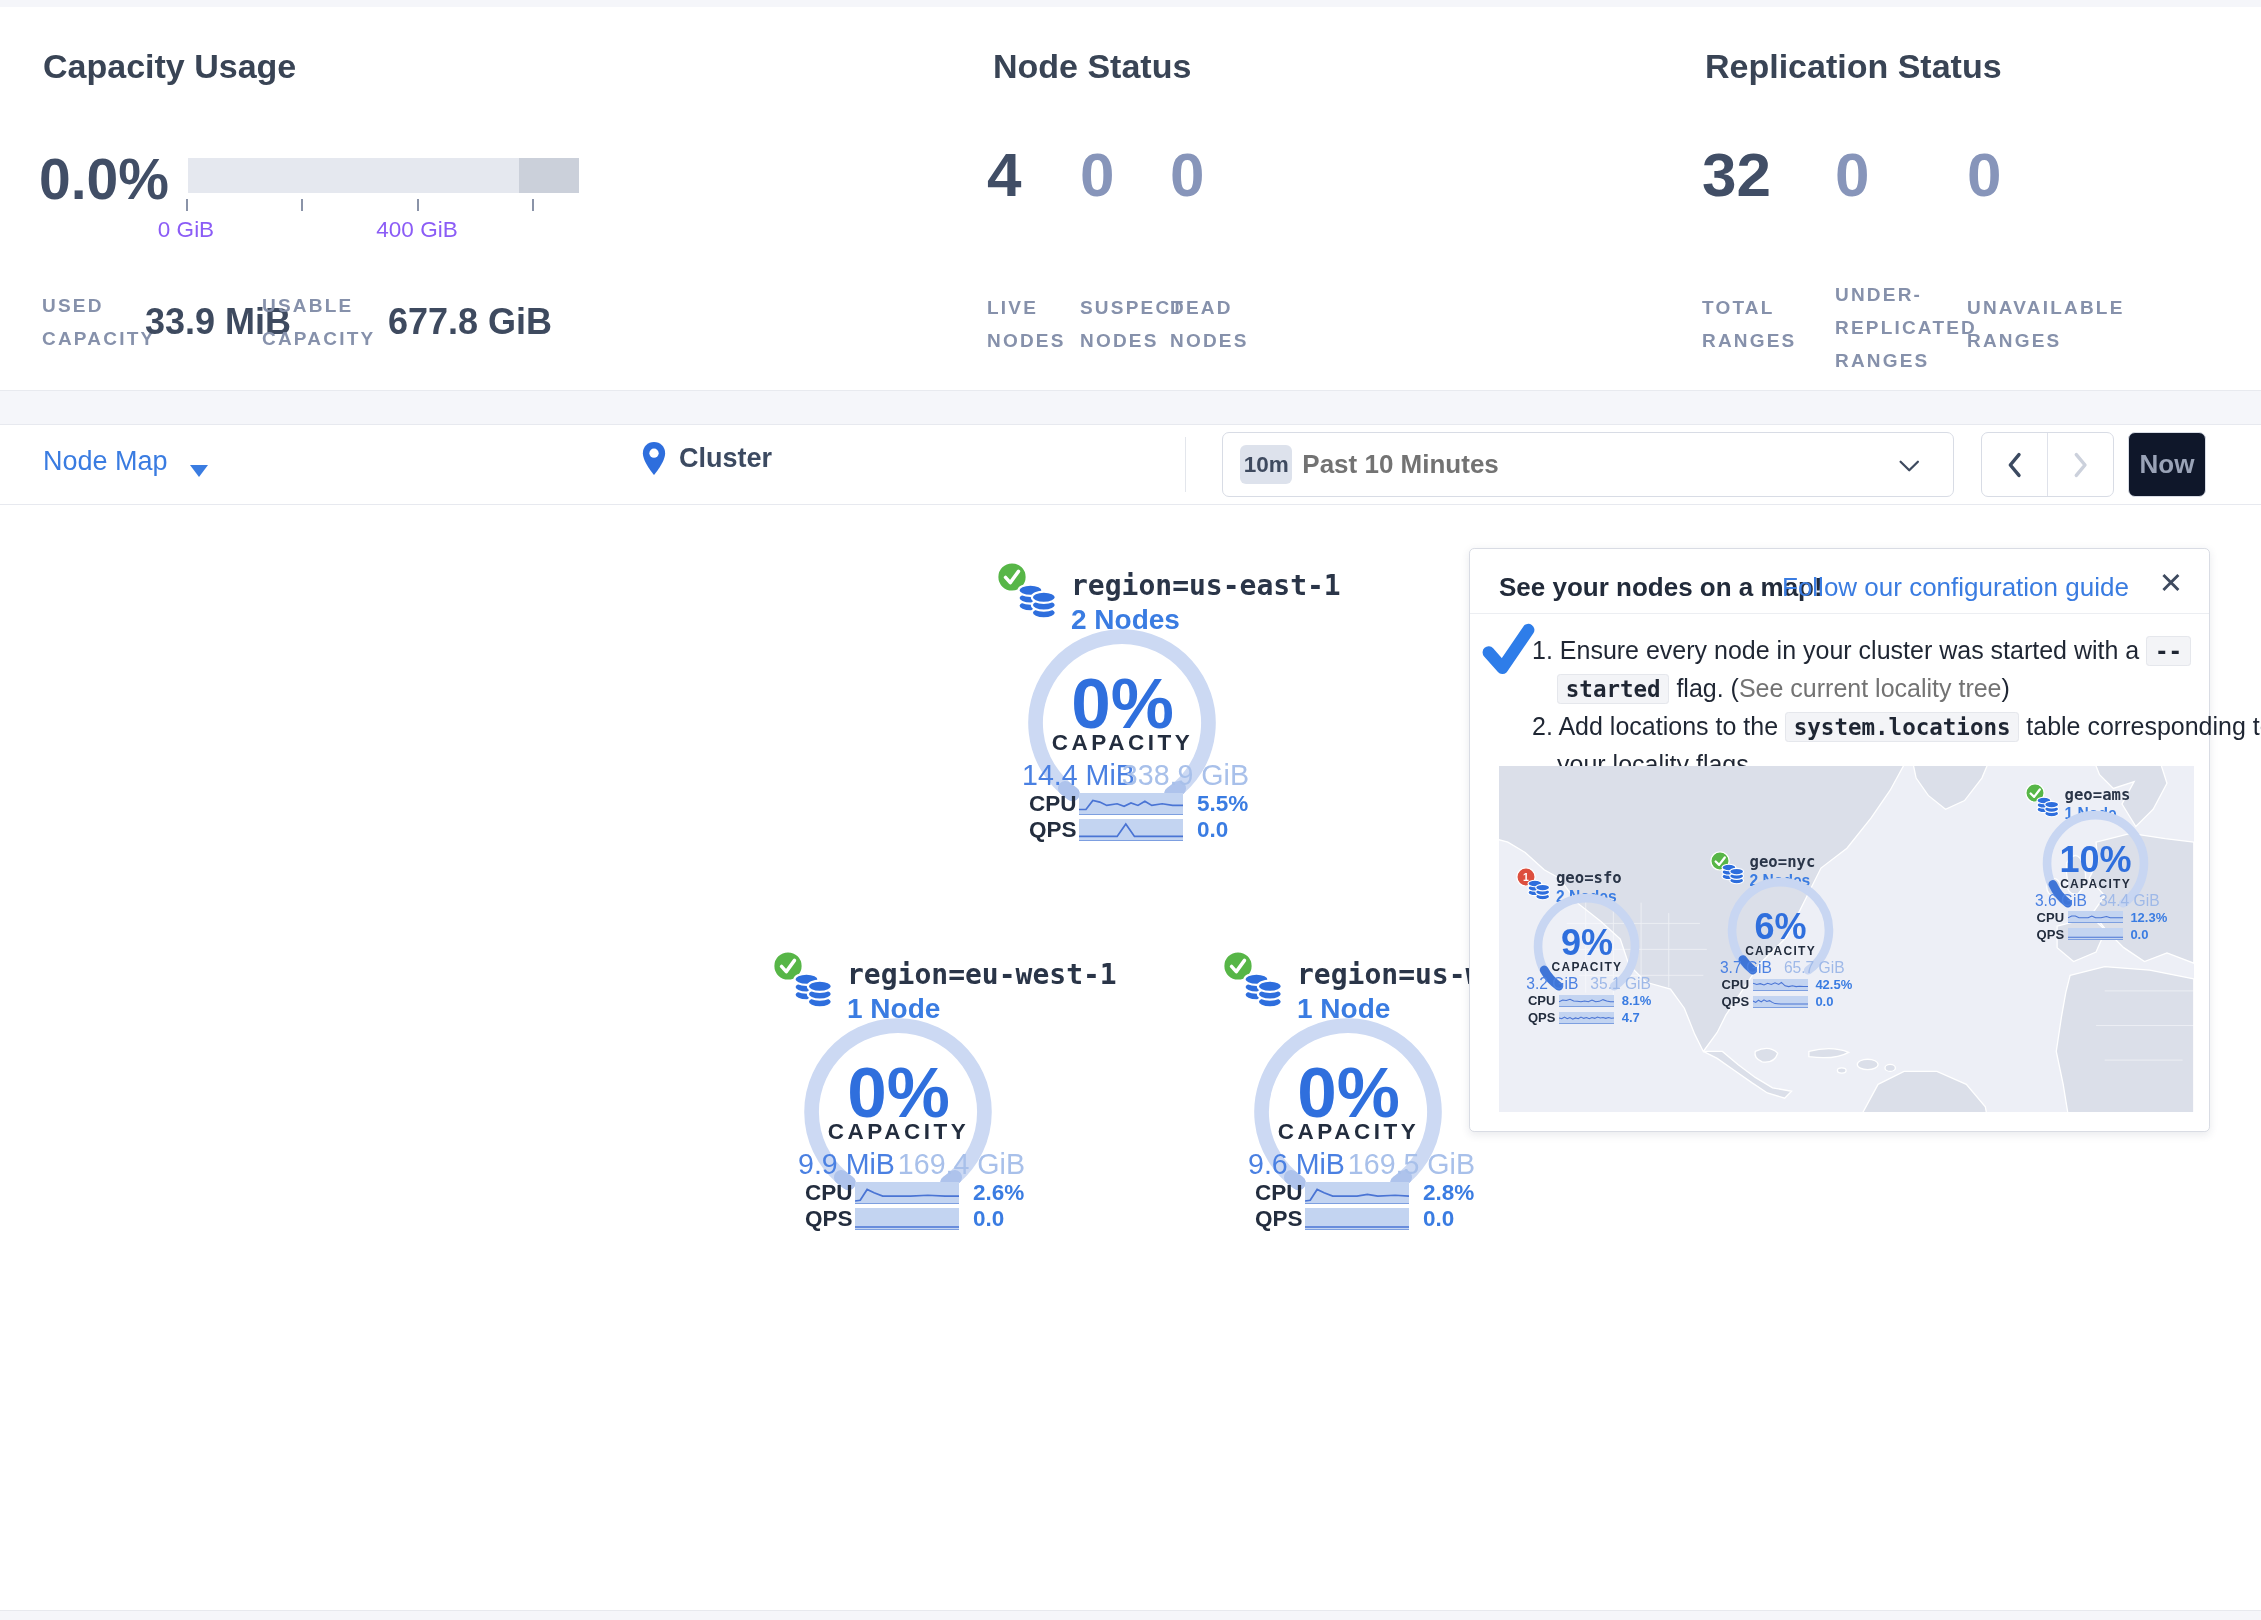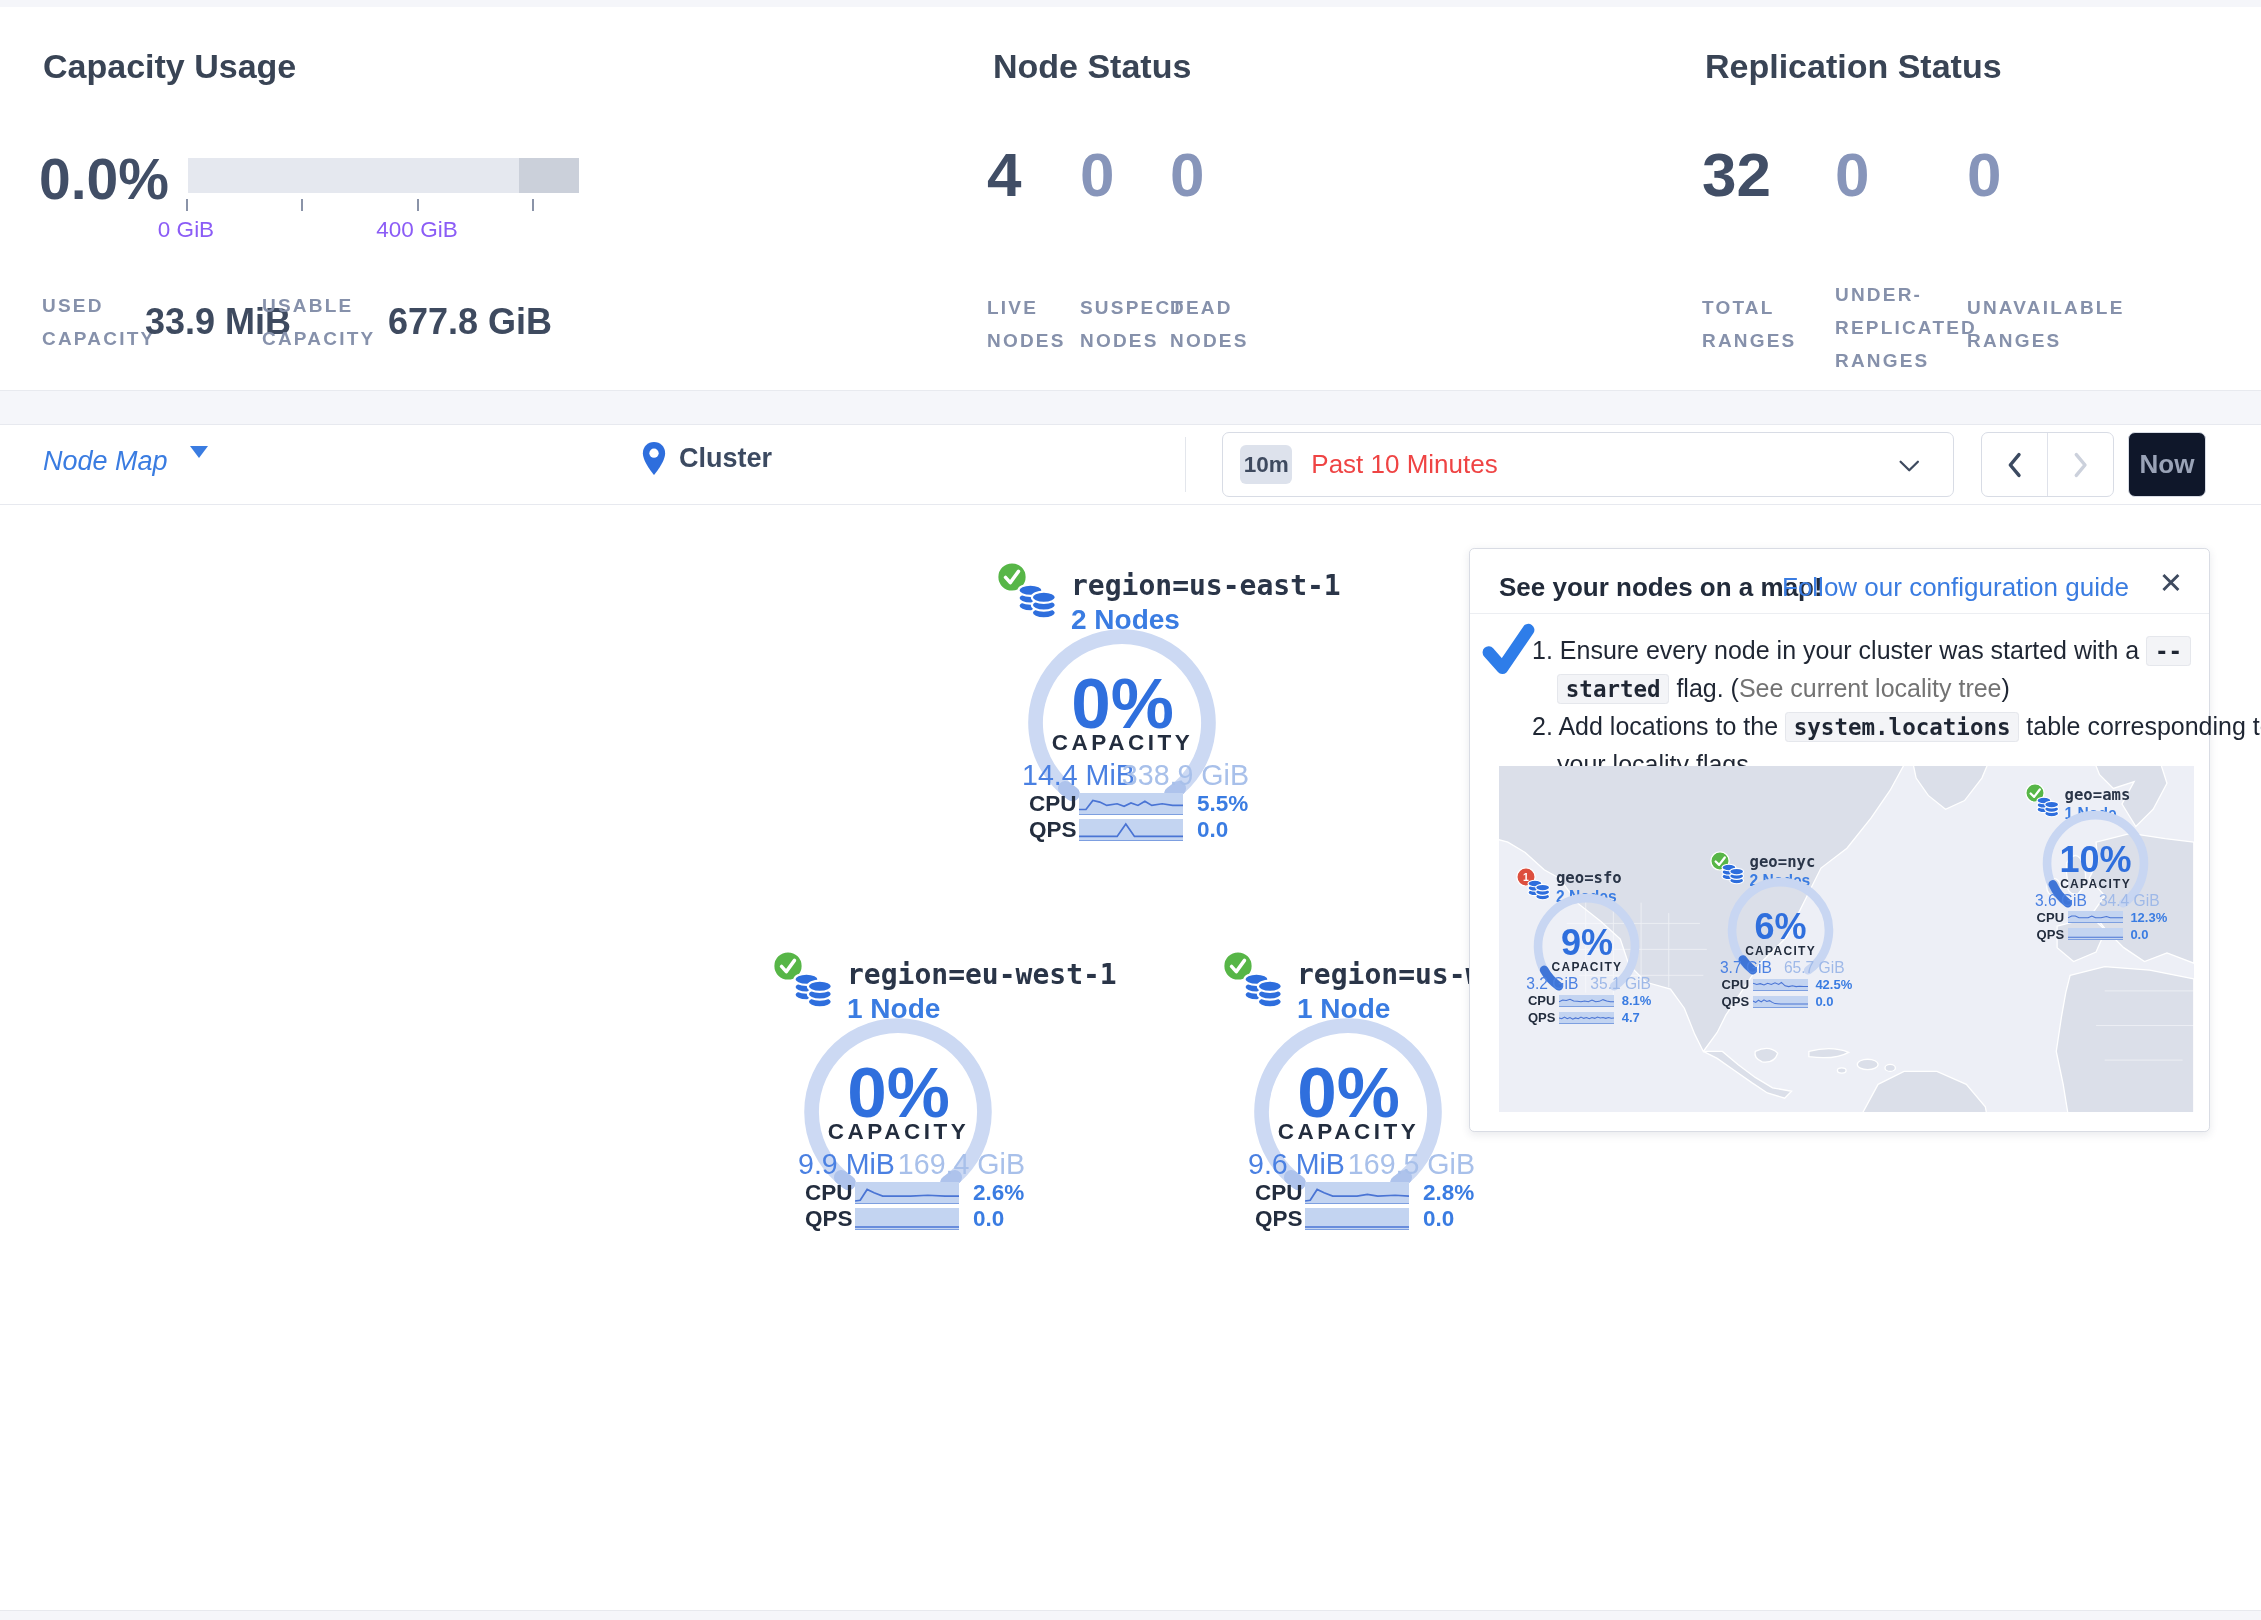--- a/index.html
+++ b/index.html
@@ -16,30 +16,30 @@
   .stat-value { position:absolute; font-size:36px; font-weight:600; color:#3e4a5f; }
 
   .cap-pct { position:absolute; left:39px; top:139px; font-size:57px; font-weight:700; color:#414e66; }
   .cap-bar { position:absolute; left:188px; top:151px; width:390px; height:35px; background:#e5e8ef; }
   .cap-bar-seg { position:absolute; left:331px; top:0; width:60px; height:35px; background:#cbd0da; }
   .tick { position:absolute; top:192px; width:1.7px; height:12px; background:#8a93a8; }
   .tick-label { position:absolute; top:210px; width:104px; text-align:center; font-size:22.5px; color:#8b5cf6; }
 
   
   .toolbar { position:absolute; left:0; top:424px; width:2261px; height:81px; background:#fff; border-top:0.9px solid #e7e9ef; border-bottom:0.9px solid #e7e9ef; }
-  .view-select { position:absolute; left:43px; top:21px; display:flex; align-items:flex-start; gap:22.5px; cursor:pointer;font-style:italic; }
+  .view-select { position:absolute; left:43px; top:21px; display:flex; align-items:flex-end; gap:22.5px; cursor:pointer; }
   .view-select-label { font-size:27px; color:#3a7ce1; }
   .caret-down { width:0; height:0; border-left:9.5px solid transparent; border-right:9.5px solid transparent; border-top:12px solid #3a7ce1; }
   .crumb { position:absolute; left:641px; top:15.6px; display:flex; align-items:center; gap:12px; }
   .crumb-label { font-size:27px; font-weight:600; color:#3c4a61; }
   .tb-divider { position:absolute; left:1185px; top:12px; width:0.9px; height:55px; background:#e3e6ec; }
 
   .time-box { position:absolute; left:1222px; top:7px; width:732px; height:65px; border:1.3px solid #d8dce5; border-radius:7px; background:#fff; display:flex; align-items:center; cursor:pointer; }
   .time-badge { margin-left:17.3px; width:52px; height:39px; background:#dde2ec; border-radius:6px; display:flex; align-items:center; justify-content:center; font-size:22.5px; font-weight:700; color:#3e4a5f; }
-  .time-label { margin-left:19px; font-size:26px; font-weight:400; color:#ef4444; }
+  .time-label { margin-left:10px; font-size:26px; font-weight:700; color:#737373; }
   .time-chevron { position:absolute; right:33px; top:26px; }
   .nav-box { position:absolute; left:1981px; top:7px; width:133px; height:65px; border:1.3px solid #d8dce5; border-radius:7px; display:flex; }
   .nav-half { flex:1; display:flex; align-items:center; justify-content:center; cursor:pointer; }
   .nav-half + .nav-half { border-left:0.9px solid #dfe2ea; }
   .now-btn { position:absolute; left:2128px; top:7px; width:78px; height:65px; border:1.3px solid #d8dce5; border-radius:7px; display:flex; align-items:center; justify-content:center; font-size:26px; font-weight:600; color:#9aa3b7; cursor:pointer; background:#0f172a; }
 
   
   .map-area { position:absolute; left:0; top:505px; width:2261px; height:1106px; background:#fff; }
 
   

